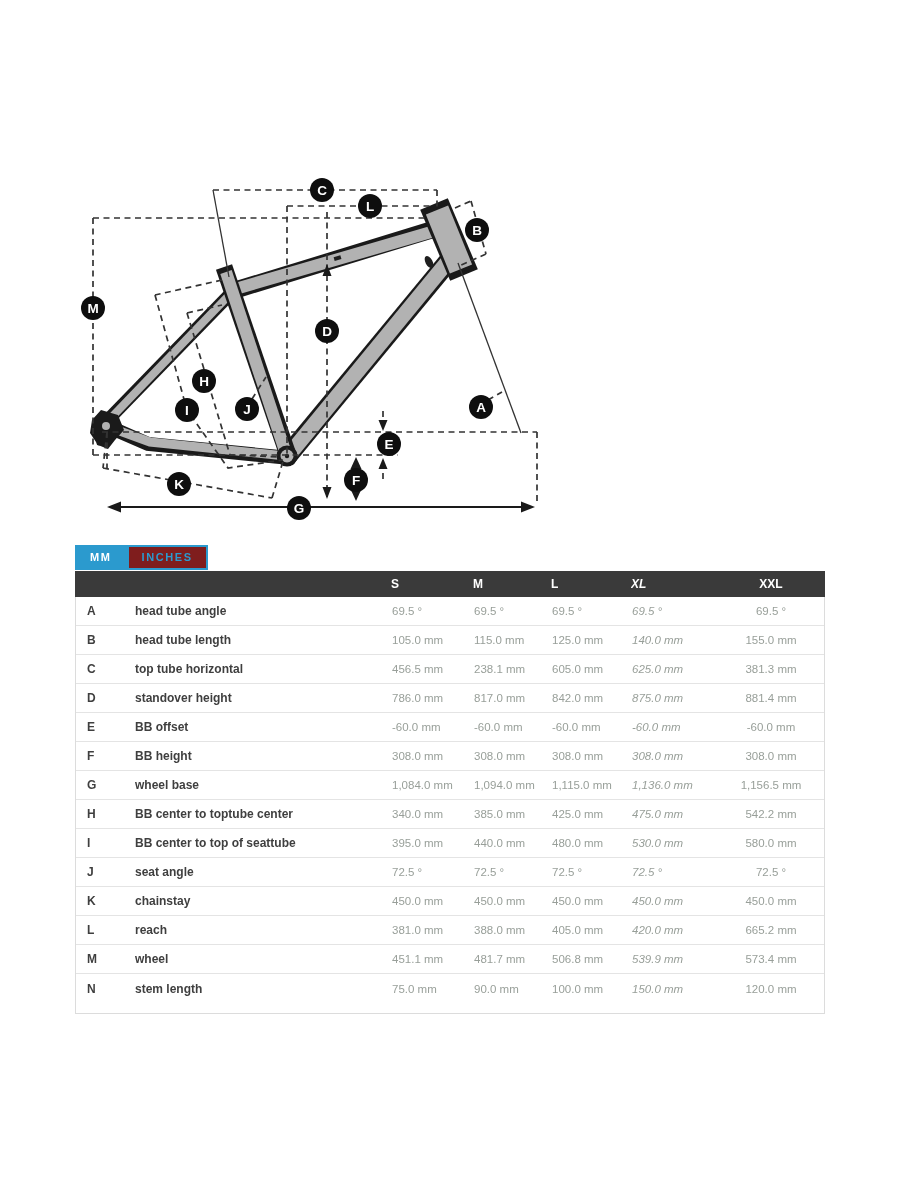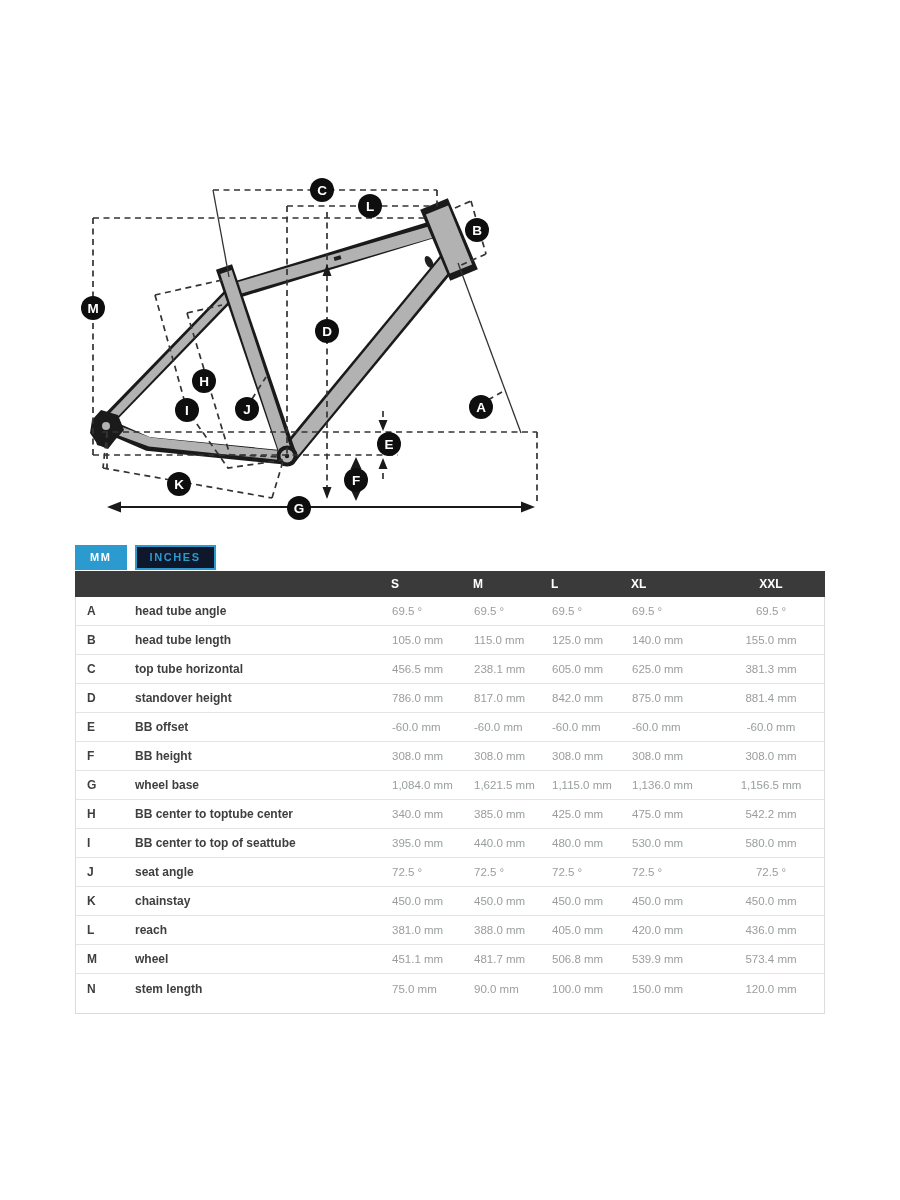--- a/index.html
+++ b/index.html
@@ -3,41 +3,41 @@
 <meta charset="utf-8">
 <style>
   html,body{margin:0;padding:0;background:#fff;}
   .page{position:relative;width:900px;height:1200px;background:#ffffff;overflow:hidden;
         font-family:"Liberation Sans",sans-serif;}
 
   
   .diagram-wrap{position:absolute;left:70px;top:165px;width:490px;height:370px;}
 
   
-  .unit-toggle{position:absolute;left:75px;top:545px;display:flex;gap:8px;}
-  .unit-tab{height:25px;box-sizing:border-box;border:2px solid #2b9ace;background:#0f172a;
+  .unit-toggle{position:absolute;left:75px;top:545px;display:flex;}
+  .unit-tab{height:25px;box-sizing:border-box;border:2px solid #2b9ace;background:#7f1d1d;
             color:#2b9ace;font-weight:bold;font-size:11px;letter-spacing:1.6px;
             padding:0 13px;font-family:"Liberation Sans",sans-serif;cursor:pointer;line-height:21px;}
   .unit-tab.active{background:#2b9ace;color:#ffffff;}
   .unit-tab + .unit-tab{border-left:2px solid #2b9ace;margin-left:0;}
 
   
   .geo-table{position:absolute;left:75px;top:571px;width:750px;}
   .thead{display:flex;align-items:center;height:26px;background:#3a3a3a;color:#ffffff;
          font-size:12px;font-weight:bold;}
   .tbody{border:1px solid #dcdcdc;border-top:none;padding-bottom:10px;box-sizing:border-box;}
   .trow{display:flex;align-items:center;height:29px;box-sizing:border-box;}
   .trow:not(:last-child){border-bottom:1px solid #e4e4e4;}
   .cell{box-sizing:border-box;overflow:hidden;white-space:nowrap;}
   .c-letter{width:35px;padding-left:11px;}
   .c-label{width:281px;padding-left:24px;}
   .c-s{width:82px;}
   .c-m{width:78px;}
   .c-l{width:80px;}
-  .c-xl{width:86px;}
+  .c-xl{width:86px;font-style:italic;}
   .c-xxl{flex:1;text-align:center;}
   .trow .c-letter,.trow .c-label{font-size:12px;font-weight:bold;color:#3f3f3f;}
   .trow .val{font-size:11.5px;color:#989f99;}
 </style>
 </head>
 <body>
 
 <div class="page">
 
   <div class="diagram-wrap">
@@ -257,21 +257,21 @@
     <div class="cell c-m val">308.0 mm</div>
     <div class="cell c-l val">308.0 mm</div>
     <div class="cell c-xl val">308.0 mm</div>
     <div class="cell c-xxl val">308.0 mm</div>
   </div>
 
   <div class="trow">
     <div class="cell c-letter">G</div>
     <div class="cell c-label">wheel base</div>
     <div class="cell c-s val">1,084.0 mm</div>
-    <div class="cell c-m val">1,621.5 mm</div>
+    <div class="cell c-m val">1,094.0 mm</div>
     <div class="cell c-l val">1,115.0 mm</div>
     <div class="cell c-xl val">1,136.0 mm</div>
     <div class="cell c-xxl val">1,156.5 mm</div>
   </div>
 
   <div class="trow">
     <div class="cell c-letter">H</div>
     <div class="cell c-label">BB center to toptube center</div>
     <div class="cell c-s val">340.0 mm</div>
     <div class="cell c-m val">385.0 mm</div>
@@ -310,21 +310,21 @@
     <div class="cell c-xxl val">450.0 mm</div>
   </div>
 
   <div class="trow">
     <div class="cell c-letter">L</div>
     <div class="cell c-label">reach</div>
     <div class="cell c-s val">381.0 mm</div>
     <div class="cell c-m val">388.0 mm</div>
     <div class="cell c-l val">405.0 mm</div>
     <div class="cell c-xl val">420.0 mm</div>
-    <div class="cell c-xxl val">436.0 mm</div>
+    <div class="cell c-xxl val">665.2 mm</div>
   </div>
 
   <div class="trow">
     <div class="cell c-letter">M</div>
     <div class="cell c-label">wheel</div>
     <div class="cell c-s val">451.1 mm</div>
     <div class="cell c-m val">481.7 mm</div>
     <div class="cell c-l val">506.8 mm</div>
     <div class="cell c-xl val">539.9 mm</div>
     <div class="cell c-xxl val">573.4 mm</div>

